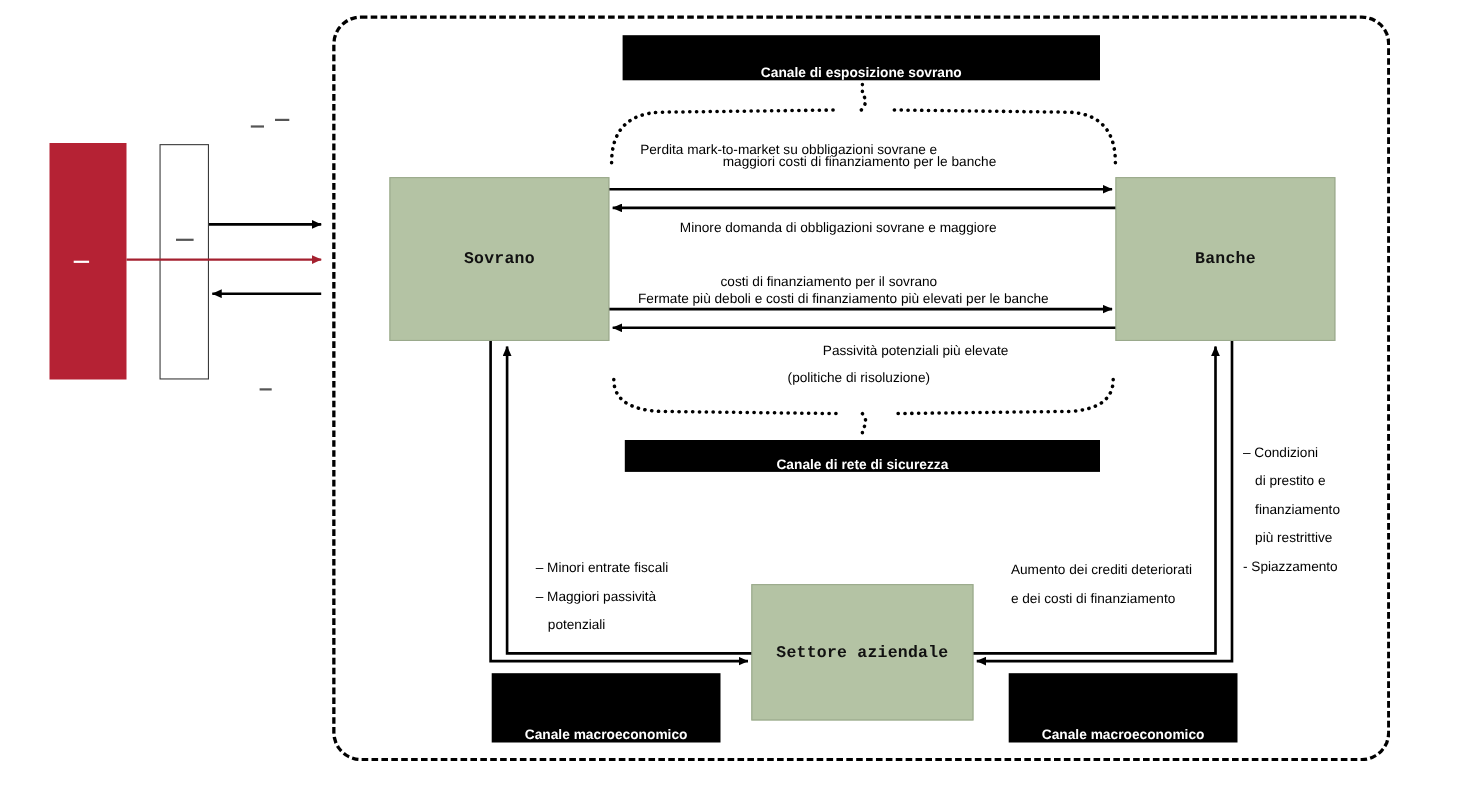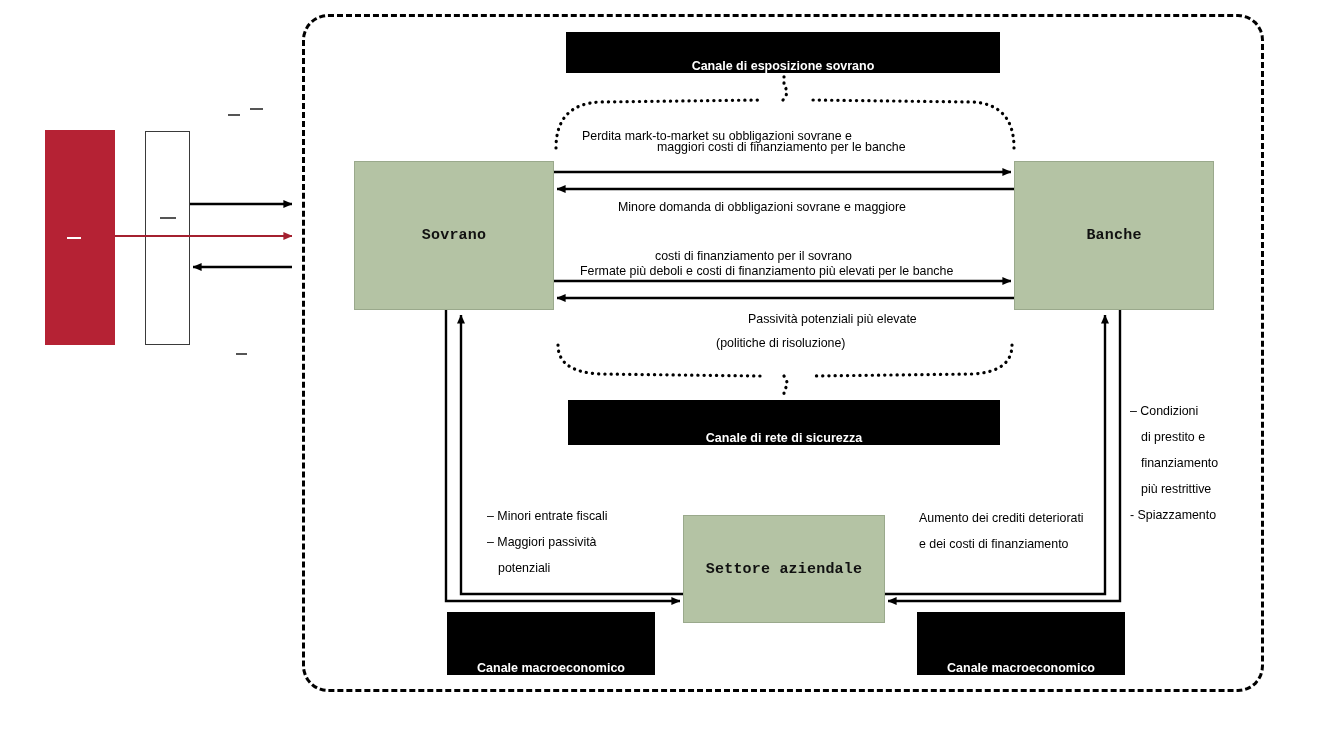--- a/index.html
+++ b/index.html
@@ -23,29 +23,29 @@
   .tick-red{background:#ffffff;height:1.5px;}
 
   
   .ebox{
     background:#b4c3a4;border:1px solid #9aa98c;box-sizing:border-box;
     display:flex;align-items:center;justify-content:center;
     font-weight:bold;font-size:15px;color:#111;letter-spacing:.2px;font-family:Liberation Mono, monospace;
   }
   #box-sovrano{left:354px;top:161px;width:200px;height:149px;}
   #box-banche{left:1014px;top:161px;width:200px;height:149px;}
-  #box-settore{left:683px;top:515px;width:202px;height:108px;font-size:15px;}
+  #box-settore{left:683px;top:531px;width:202px;height:124px;font-size:15px;}
 
   
   .bbox{
     background:#000;color:#fff;display:flex;align-items:flex-end;justify-content:center;
     font-weight:bold;font-size:12.5px;text-align:center;
   }
   #bb-esposizione{left:566px;top:32px;width:434px;height:41px;}
-  #bb-rete{left:568px;top:400px;width:432px;height:45px;}
+  #bb-rete{left:568px;top:400px;width:432px;height:29px;}
   #bb-macro-left{left:447px;top:612px;width:208px;height:63px;}
   #bb-macro-right{left:917px;top:612px;width:208px;height:63px;}
 
   
   .flowtxt{font-size:12.4px;color:#000;white-space:nowrap;line-height:25px;}
   .sidetxt{font-size:12.4px;color:#000;line-height:26px;white-space:nowrap;}
   .sidetxt .ind{padding-left:11px;display:block;}
 
   svg.overlay{position:absolute;left:0;top:0;width:1337px;height:730px;pointer-events:none;}
 </style>

